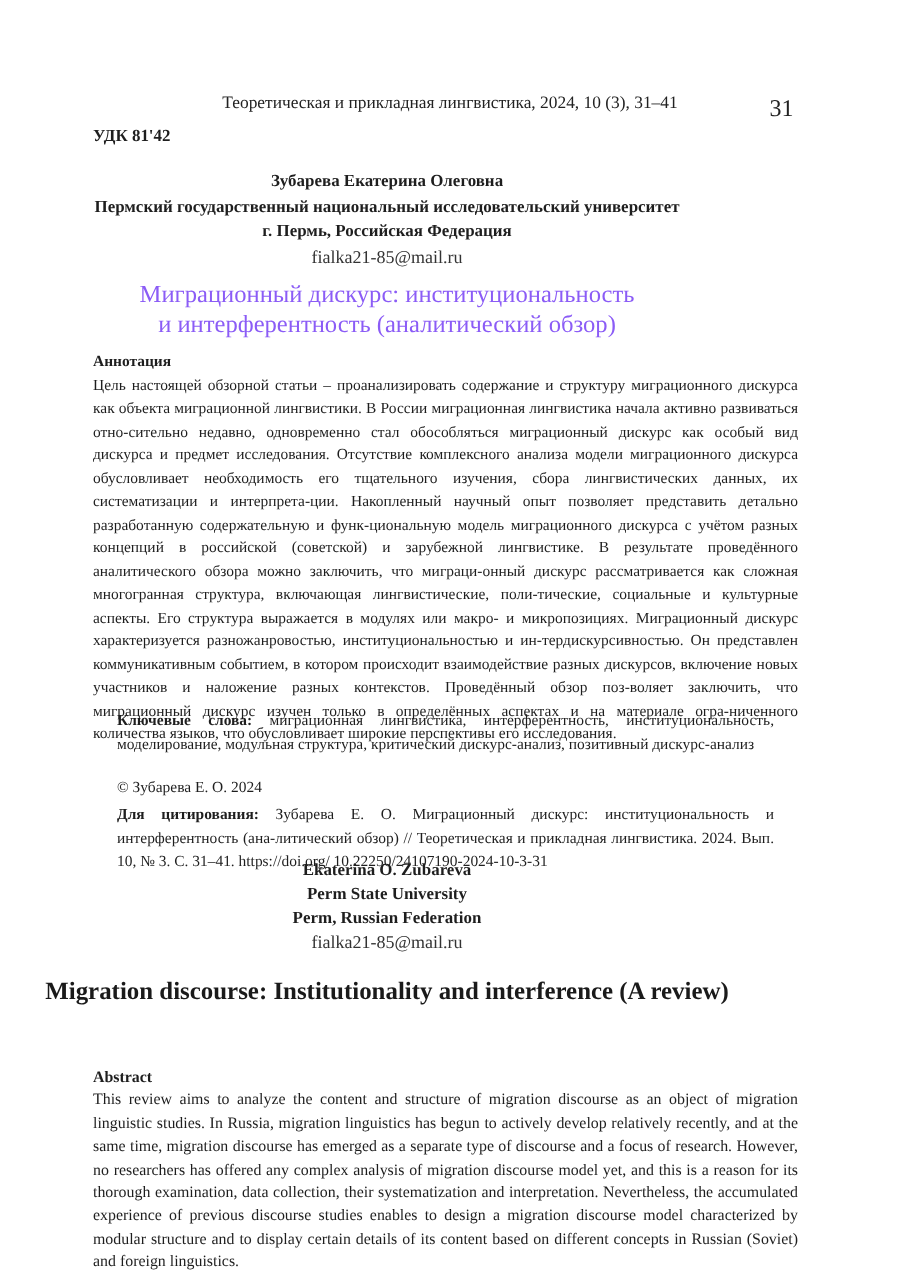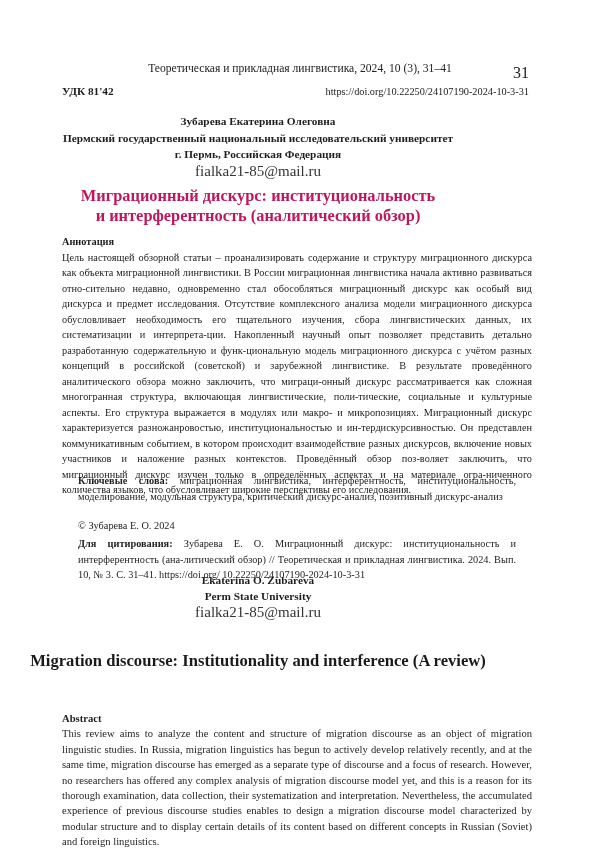--- a/index.html
+++ b/index.html
@@ -17,23 +17,23 @@
     position: absolute; top: 64px; left: 513px; font-size: 16px; color: #222;
   }
   .udk {
     position: absolute; top: 85px; left: 62px; font-weight: bold; font-size: 11.3px;
   }
   .doi-top {
     position: absolute; top: 86px; right: 71px; font-size: 10.3px; color: #222;
   }
   .center-block { position: absolute; left: 0; width: 516px; text-align: center; }
   .author-ru { top: 113px; font-weight: bold; font-size: 11.3px; line-height: 16.5px; }
-  .email { font-weight: normal; font-size: 15px; color: #333; }
+  .email { font-weight: normal; font-size: 12px; color: #333; }
   .title-ru {
-    top: 186px; font-weight: bold; font-size: 16.4px; line-height: 20px; color: #be185d;
+    top: 186px; font-weight: normal; font-size: 16.4px; line-height: 20px; color: #8b5cf6;
   }
   .section { position: absolute; left: 62px; width: 470px; font-size: 10.3px; line-height: 15.5px; }
   .sec-heading { font-weight: bold; font-size: 10.3px; }
   .justify { text-align: justify; text-align-last: left; hyphens: manual; }
   .abs-ru { top: 234px; }
   .kw { top: 457px; }
   .copy { top: 502px; }
   .cite { top: 520px; }
   .cite p, .kw p, .copy p { margin: 16px; }
   .author-en { top: 572px; font-weight: bold; font-size: 11.3px; line-height: 16px; }
@@ -45,21 +45,20 @@
   p { margin: 0; }
 </style>
 </head>
 <body>
 
 <div class="page">
 
   <div class="running-head">Теоретическая и прикладная лингвистика, 2024, 10 (3), 31–41</div>
   <div class="page-num">31</div>
   <div class="udk">УДК 81'42</div>
-  <div class="doi-top">https://doi.org/10.22250/24107190-2024-10-3-31</div>
 
   <div class="center-block author-ru">
     <div>Зубарева Екатерина Олеговна</div>
     <div>Пермский государственный национальный исследовательский университет</div>
     <div>г. Пермь, Российская Федерация</div>
     <div class="email">fialka21-85@mail.ru</div>
   </div>
 
   <div class="center-block title-ru">
     <div>Миграционный дискурс: институциональность</div>
@@ -79,20 +78,21 @@
     <p>© Зубарева Е. О. 2024</p>
   </div>
 
   <div class="section cite justify">
     <p><b>Для цитирования:</b><span> Зубарева Е. О. Миграционный дискурс: институциональность и интерферентность (ана-литический обзор) // Теоретическая и прикладная лингвистика. 2024. Вып. 10, № 3. С. 31–41.  https://doi.org/ 10.22250/24107190-2024-10-3-31</span></p>
   </div>
 
   <div class="center-block author-en">
     <div>Ekaterina O. Zubareva</div>
     <div>Perm State University</div>
+    <div>Perm, Russian Federation</div>
     <div class="email">fialka21-85@mail.ru</div>
   </div>
 
   <div class="center-block title-en">Migration discourse: Institutionality and interference (A review)</div>
 
   <div class="section abs-en">
     <div class="sec-heading">Abstract</div>
     <p class="justify">This review aims to analyze the content and structure of migration discourse as an object of migration linguistic studies. In Russia, migration linguistics has begun to actively develop relatively recently, and at the same time, migration discourse has emerged as a separate type of discourse and a focus of research. However, no researchers has offered any complex analysis of migration discourse model yet, and this is a reason for its thorough examination, data collection, their systematization and interpretation. Nevertheless, the accumulated experience of previous discourse studies enables to design a migration discourse model characterized by modular structure and to display certain details of its content based on different concepts in Russian (Soviet) and foreign linguistics.</p>
   </div>
 

